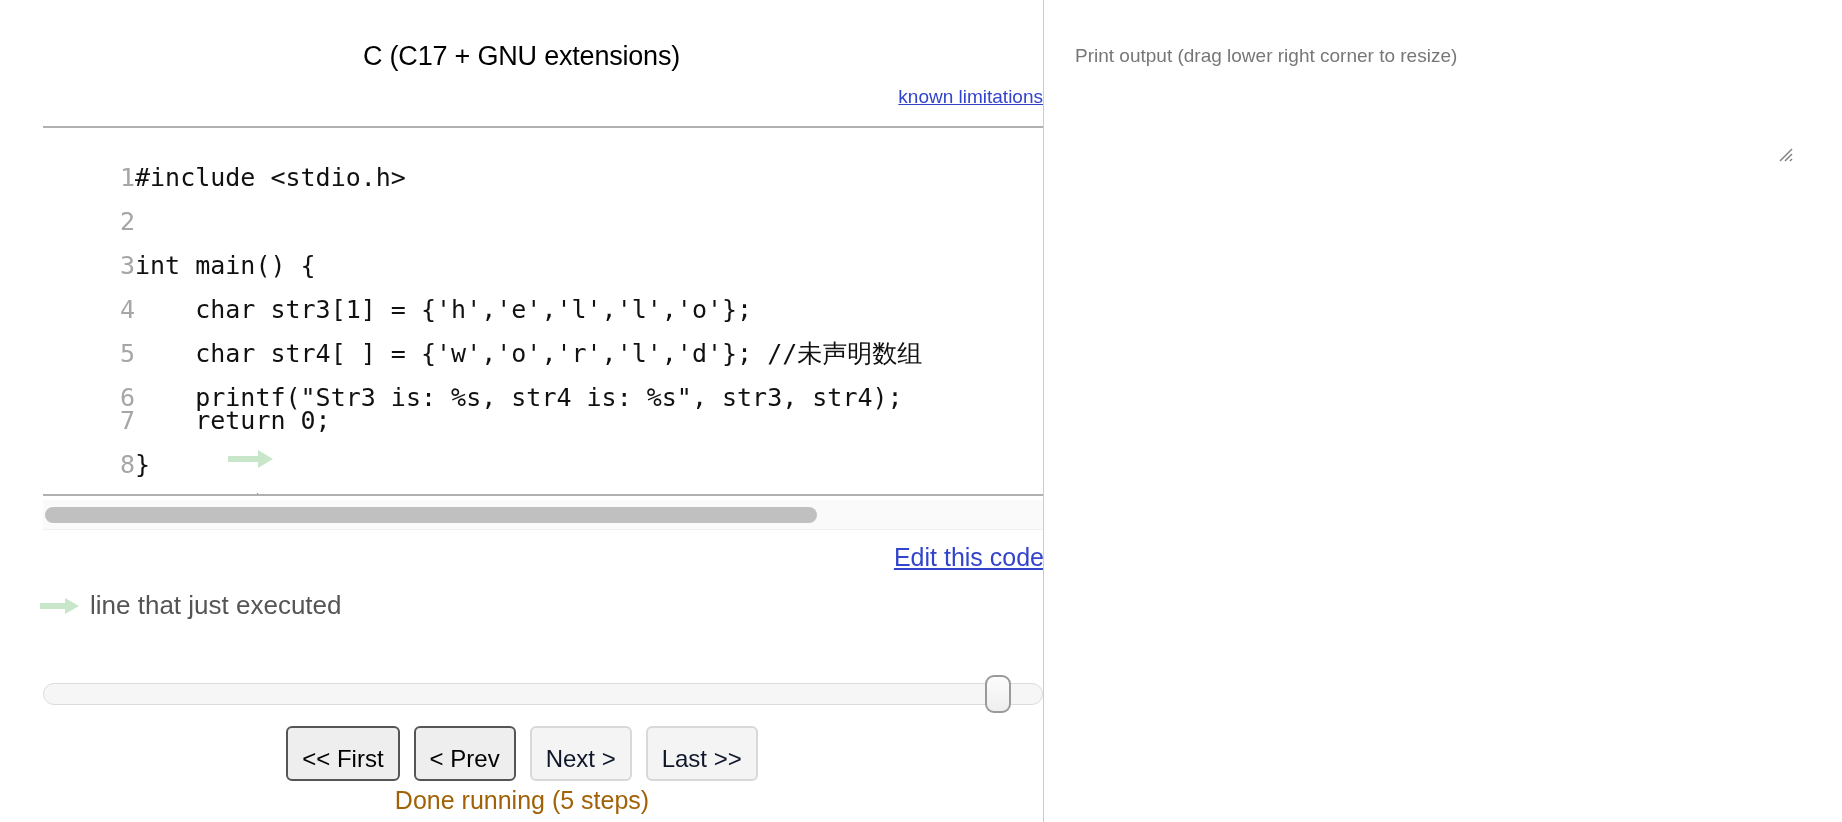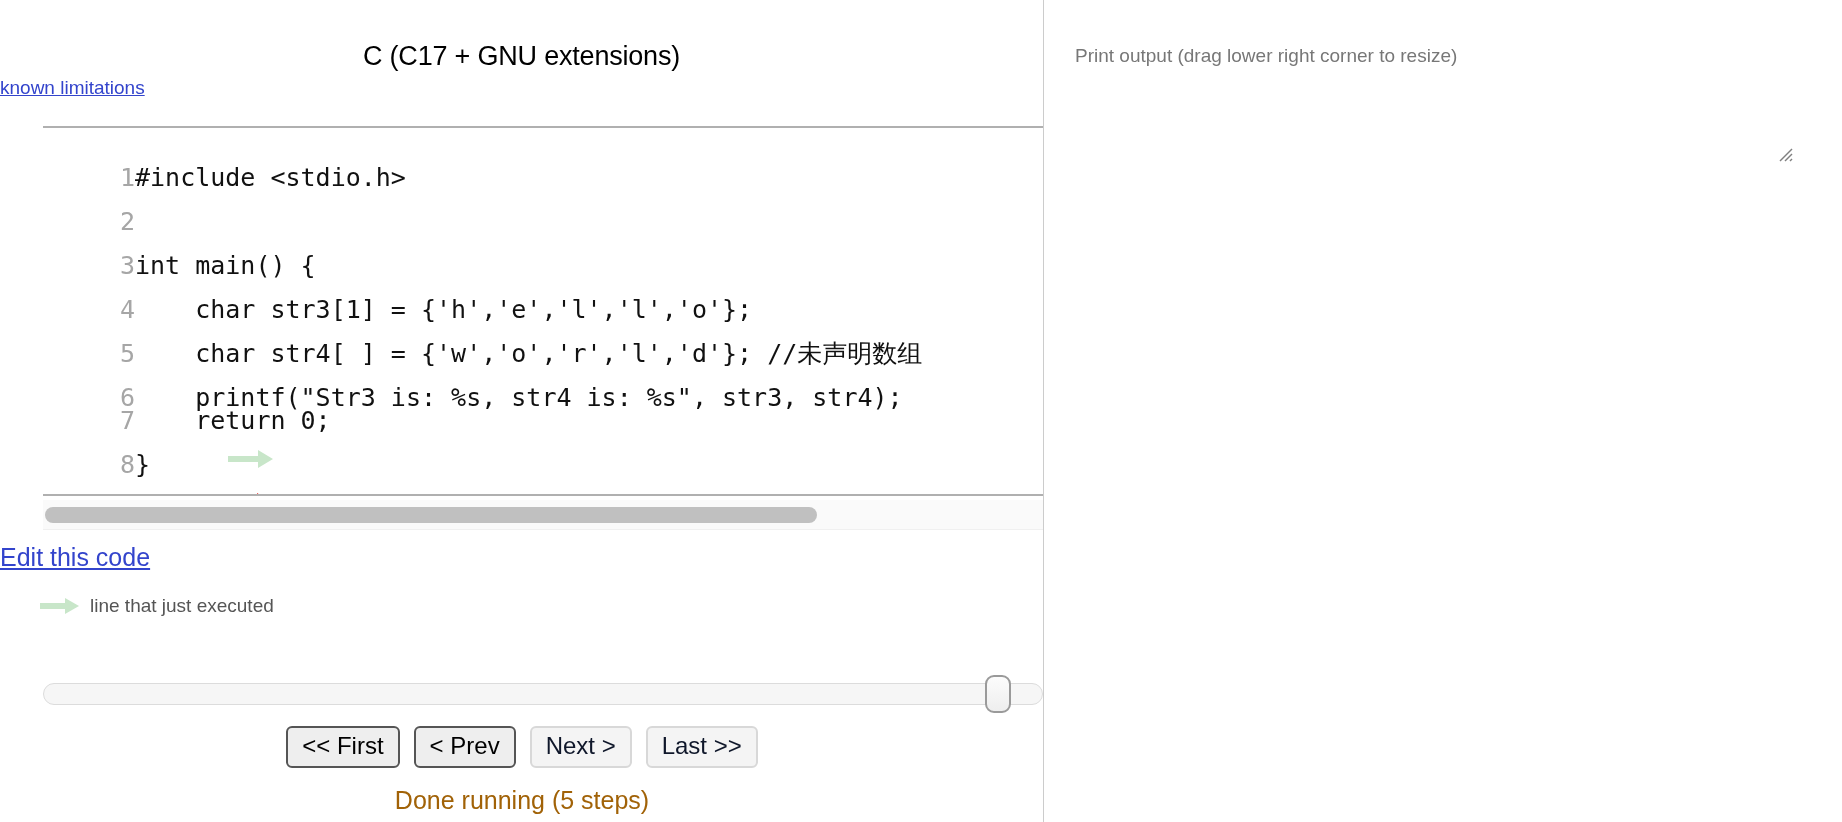--- a/index.html
+++ b/index.html
@@ -22,21 +22,21 @@
   }
 
   #lang-heading {
     text-align: center;
     font-size: 27px;
     color: #000;
     margin-top: 42px;
     line-height: 1.1;
     letter-spacing: -0.2px;
   }
-  #known-limitations-wrap { text-align: left; margin-top: 5px; }
+  #known-limitations-wrap { text-align: right; margin-top: 14px; }
   #known-limitations {
     font-size: 19px;
     color: #3344cc;
     text-decoration: underline;
     cursor: pointer;
   }
 
   
   #code-area {
     position: absolute;
@@ -96,32 +96,32 @@
     border-bottom: 1px solid #f0f0f0;
   }
   #code-hscroll-thumb {
     position: absolute;
     left: 2px; top: 7px;
     width: 772px; height: 16px;
     background: #c0c0c0;
     border-radius: 9px;
   }
 
-  #edit-code-wrap { position: absolute; left: 0; top: 543px; width: 1044px; text-align: left; }
+  #edit-code-wrap { position: absolute; left: 0; top: 543px; width: 1044px; text-align: right; }
   #edit-this-code {
     font-size: 25px;
     color: #3344cc;
     text-decoration: underline;
     cursor: pointer;
   }
 
   #legend { position: absolute; left: 40px; top: 592px; }
   .legend-row { display: flex; align-items: center; height: 27px; margin-bottom: 3px; }
   .legend-arrow { width: 40px; height: 18px; flex: 0 0 40px; margin-right: 10px; }
-  .legend-label { font-size: 19px; color: #555555; }
+  .legend-label { font-size: 26px; color: #555555; }
 
   
   #step-slider {
     position: absolute; left: 43px; top: 683px;
     width: 1000px; height: 22px;
     background: #f6f6f6;
     border: 1px solid #dcdcdc;
     border-radius: 11px;
   }
   #step-slider-thumb {
@@ -132,21 +132,21 @@
     border-radius: 9px;
   }
 
   #nav-buttons {
     position: absolute; left: 0; top: 726px; width: 1044px;
     display: flex; justify-content: center; gap: 14px;
   }
   .nav-btn {
     font-family: "Liberation Sans", sans-serif;
     font-size: 24px;
-    padding: 5px 14px 7px 14px;
+    padding: 18px 14px 7px 14px;
     background: #eeeeee;
     border: 2px solid #555555;
     border-radius: 6px;
     color: #000;
     cursor: pointer;
     line-height: 1.1;
   }
   .nav-btn.disabled {
     border-color: #d8d8d8;
     color: #0f172a;

